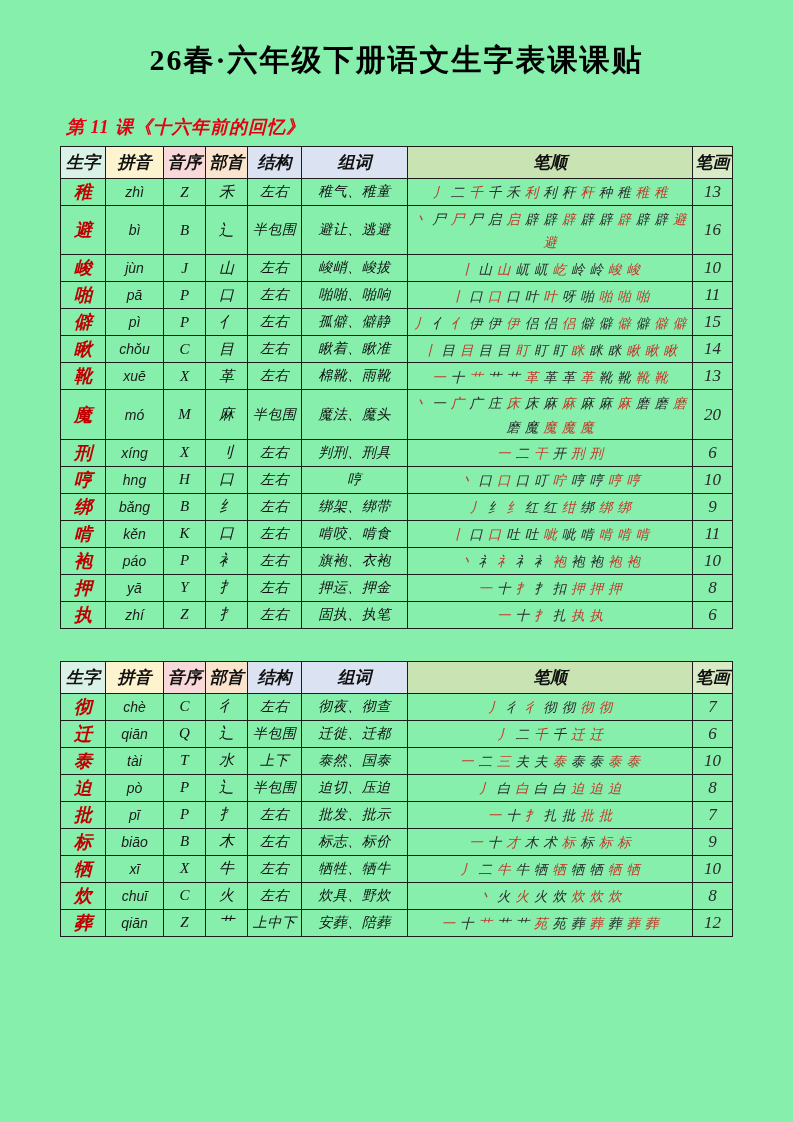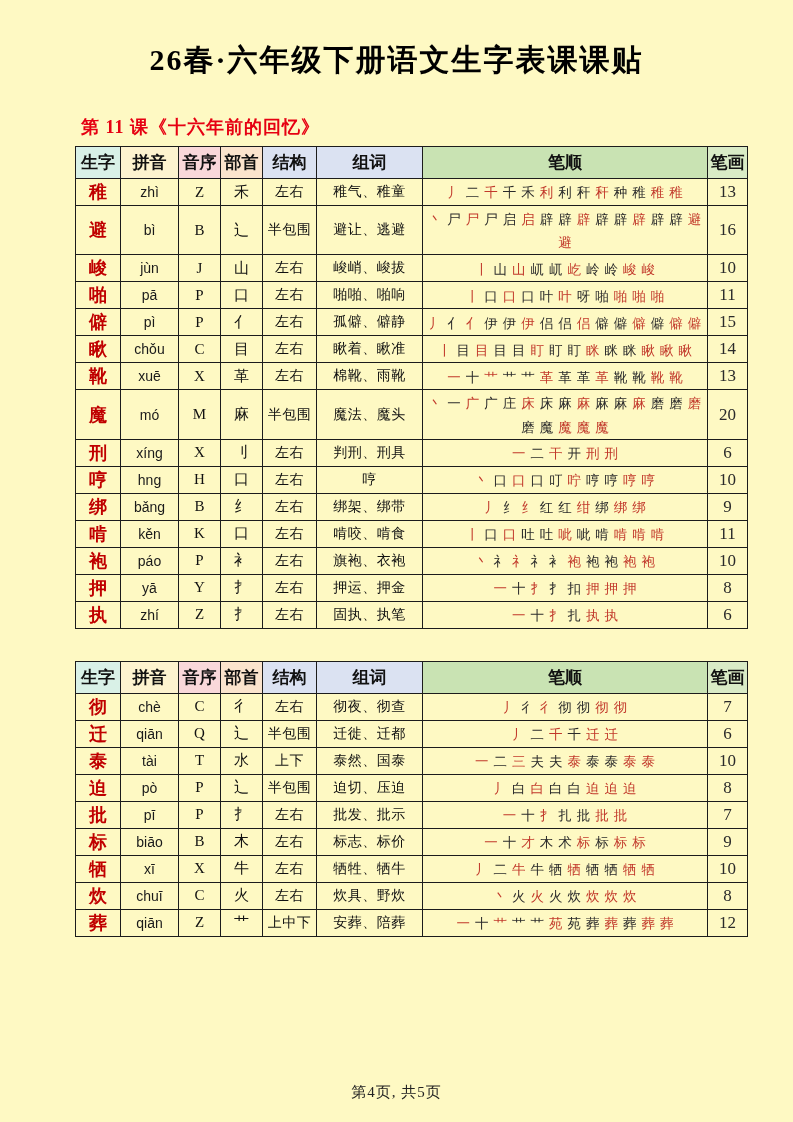--- a/index.html
+++ b/index.html
@@ -1,35 +1,35 @@
 <!DOCTYPE html>
 <html><head>
 <meta charset="utf-8">
 <style>
   * { box-sizing: border-box; }
   html, body { margin: 0; padding: 0; background: #fff; }
   .page {
     position: relative;
     width: 793px;
     height: 1122px;
-    background: #fef9c3;
+    background: #86efac;
     font-family: "Liberation Serif", serif;
     color: #111;
     overflow: hidden;
   }
   .doc-title {
     margin: 0;
     padding-top: 40px;
     text-align: center;
     font-size: 30px;
     font-weight: bold;
     letter-spacing: 2px;
     color: #000;
   }
-  .lesson { margin-left: 75px; width: 676px; }
+  .lesson { margin-left: 60px; width: 676px; font-style: italic; }
   .lesson-1 { margin-top: 34px; }
   .lesson-2 { margin-top: 32px; }
   .lesson-heading {
     margin: 0 0 7px 6px;
     font-size: 18px;
     font-weight: bold;
     color: #e60012;
     letter-spacing: 1px;
   }
   table.vocab {
@@ -377,15 +377,14 @@
             <td class="radical">艹</td>
             <td class="structure">上中下</td>
             <td class="words">安葬、陪葬</td>
             <td class="stroke-order"><span class="tok r">一</span><span class="tok">十</span><span class="tok r">艹</span><span class="tok">艹</span><span class="tok">艹</span><span class="tok r">苑</span><span class="tok">苑</span><span class="tok">葬</span><span class="tok r">葬</span><span class="tok">葬</span><span class="tok r">葬</span><span class="tok r">葬</span></td>
             <td class="strokes">12</td>
           </tr>
         </tbody>
     </table>
   </section>
 
-  <div class="page-footer">第4页, 共5页</div>
 
 </div>
 
 </body></html>

